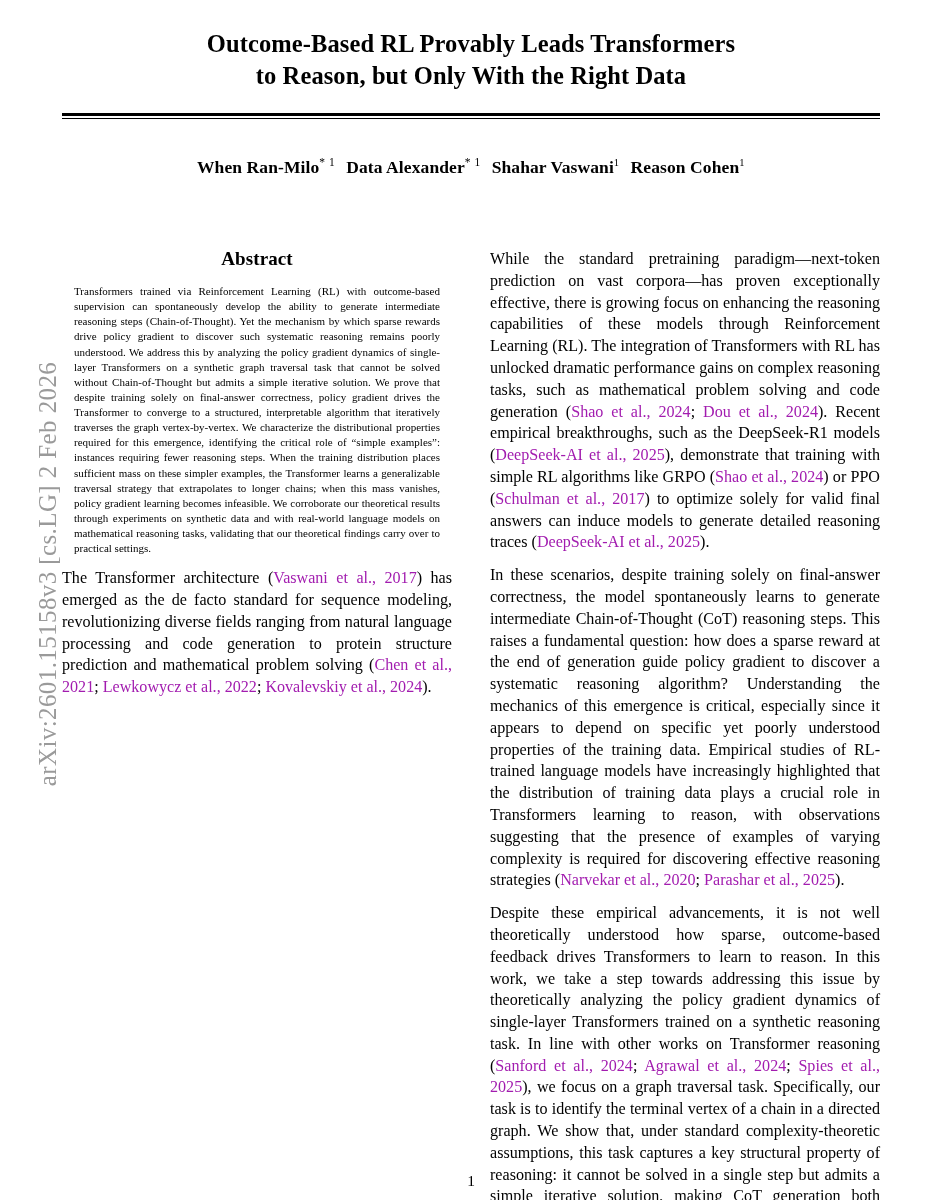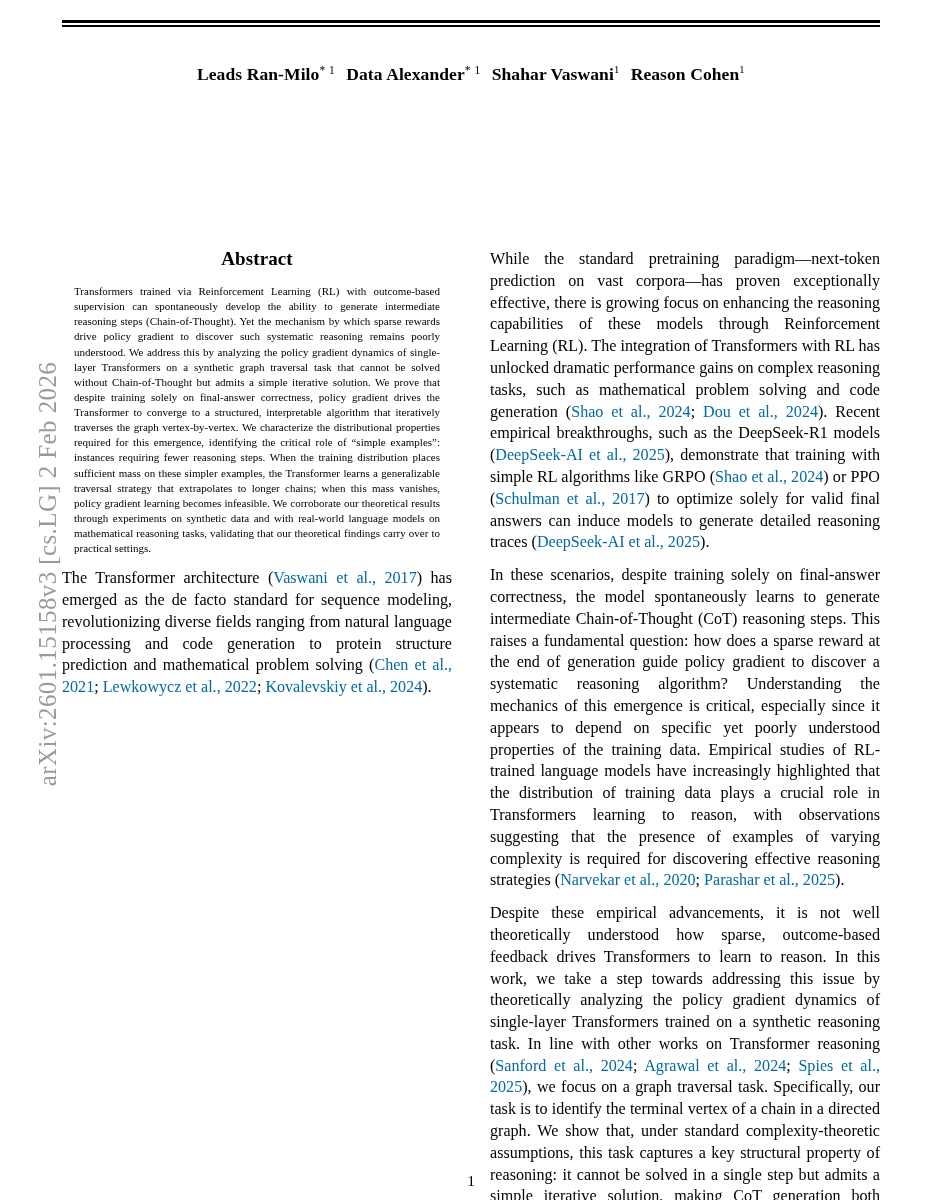--- a/index.html
+++ b/index.html
@@ -125,50 +125,54 @@
   h3.numbered-head {
     margin: 24px 0 8px 0;
     font-size: 19.5px;
     font-weight: bold;
     letter-spacing: 0.1px;
   }
   h3.numbered-head .num { margin-right: 14px; }
 
   cite.ref {
     font-style: normal;
-    color: #0369a1;
+    color: #a21caf;
   }
   .ital { }
 
   
   .page-number {
     position: absolute;
     left: 0;
     top: 1172px;
     width: 818px;
     text-align: center;
     font-size: 15.5px;
   }
 </style>
 </head>
 <body>
 
 <div class="arxiv-stamp">arXiv:2601.15158v3  [cs.LG]  2 Feb 2026</div>
 
 <div class="page">
 
+  <h1 class="title">
+    <span>Outcome-Based RL Provably Leads Transformers</span><br>
+    <span>to Reason, but Only With the Right Data</span>
+  </h1>
 
   <div class="rule-wrap">
     <div class="rule-thick"></div>
     <div class="rule-gap"></div>
     <div class="rule-thin"></div>
   </div>
 
   <div class="authors">
-    <span><span>Leads Ran-Milo</span><sup><span class="star">* 1</span></sup></span><span class="sep"></span><span><span>Data Alexander</span><sup><span class="star">* 1</span></sup></span><span class="sep"></span><span><span>Shahar Vaswani</span><sup>1</sup></span><span class="sep"></span><span><span>Reason Cohen</span><sup>1</sup></span>
+    <span><span>When Ran-Milo</span><sup><span class="star">* 1</span></sup></span><span class="sep"></span><span><span>Data Alexander</span><sup><span class="star">* 1</span></sup></span><span class="sep"></span><span><span>Shahar Vaswani</span><sup>1</sup></span><span class="sep"></span><span><span>Reason Cohen</span><sup>1</sup></span>
   </div>
 
   <div class="columns">
 
     <div class="col">
       <h2 class="section-head">Abstract</h2>
       <div class="abstract-body">
         <p class="para">Transformers trained via Reinforcement Learning (RL) with outcome-based supervision can spontaneously develop the ability to generate intermediate reasoning steps (Chain-of-Thought). Yet the mechanism by which sparse rewards drive policy gradient to discover such systematic reasoning remains poorly understood. We address this by analyzing the policy gradient dynamics of single-layer Transformers on a synthetic graph traversal task that cannot be solved without Chain-of-Thought but admits a simple iterative solution. We prove that despite training solely on final-answer correctness, policy gradient drives the Transformer to converge to a structured, interpretable algorithm that iteratively traverses the graph vertex-by-vertex. We characterize the distributional properties required for this emergence, identifying the critical role of “simple examples”: instances requiring fewer reasoning steps. When the training distribution places sufficient mass on these simpler examples, the Transformer learns a generalizable traversal strategy that extrapolates to longer chains; when this mass vanishes, policy gradient learning becomes infeasible. We corroborate our theoretical results through experiments on synthetic data and with real-world language models on mathematical reasoning tasks, validating that our theoretical findings carry over to practical settings.</p>
       </div>
 

